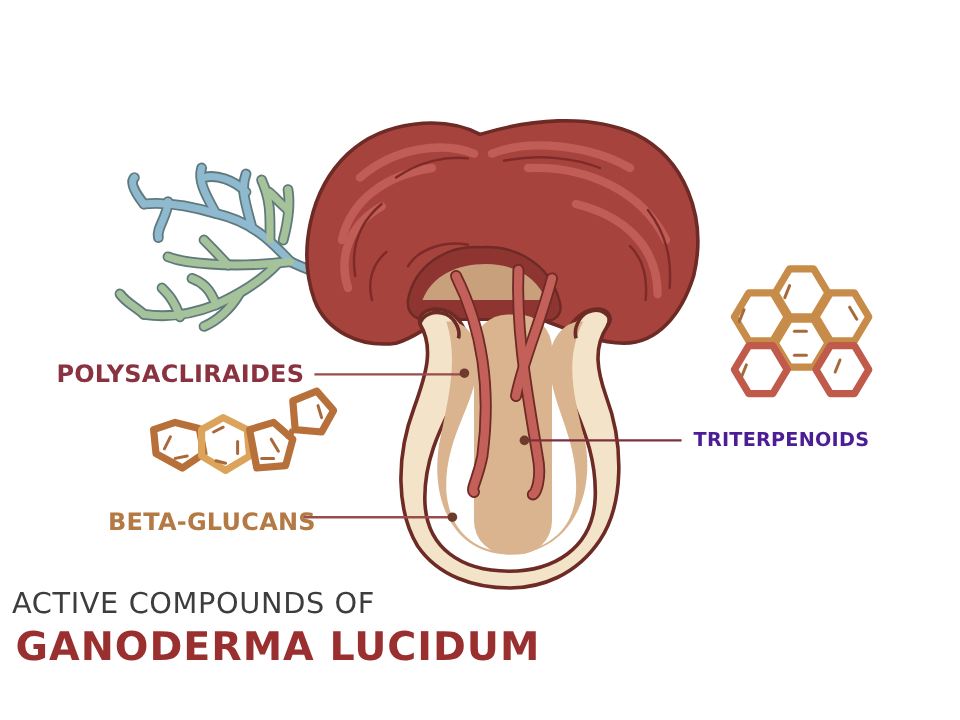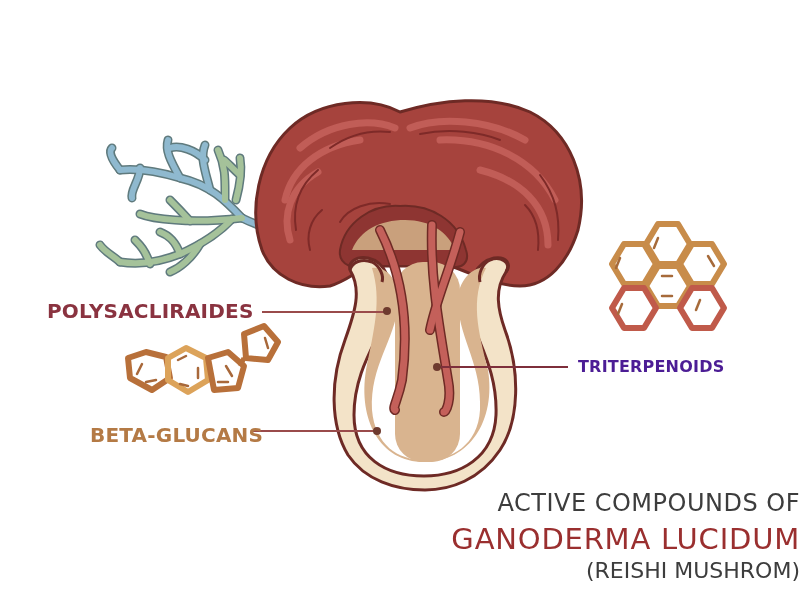--- a/index.html
+++ b/index.html
@@ -2,23 +2,23 @@
 <html><head>
   <meta charset="utf-8">
   <style>
     html, body { margin: 0; padding: 0; background: #ffffff; }
     body { width: 800px; height: 600px; position: relative; overflow: hidden; font-family: "Liberation Sans", sans-serif; }
     .canvas { position: absolute; left: 0; top: 0; width: 800px; height: 600px; }
     .label { position: absolute; font-family: "DejaVu Sans", "Liberation Sans", sans-serif; font-weight: bold; letter-spacing: 0.2px; white-space: nowrap; }
     .lbl-poly { left: 47px; top: 299px; font-size: 20px; color: #8a3340; }
     .lbl-beta { left: 90px; top: 423px; font-size: 20px; color: #b47a45; }
     .lbl-trit { left: 578px; top: 357px; font-size: 16px; color: #4c1d95; }
-    .title-block { position: absolute; left: 0; top: 488px; width: 800px; text-align: right; }
+    .title-block { position: absolute; left: 0; top: 488px; width: 800px; text-align: left; }
     .title-line1 { font-family: "DejaVu Sans", sans-serif; font-size: 24px; color: #3d3d3d; letter-spacing: 0.5px; line-height: 30px; margin-left: 10px;}
-    .title-line2 { font-family: "DejaVu Sans", sans-serif; font-weight: normal; font-size: 29px; color: #9a2f2f; letter-spacing: 0.8px; line-height: 38px; margin-top: 2px; }
+    .title-line2 { font-family: "DejaVu Sans", sans-serif; font-weight: bold; font-size: 33px; color: #9a2f2f; letter-spacing: 0.8px; line-height: 38px; margin-top: 2px; padding-left: 13px; }
     .title-line3 { font-family: "DejaVu Sans", sans-serif; font-size: 22px; color: #3d3d3d; line-height: 26px; margin-top: 0px; margin-left: 6px; }
   </style>
 </head>
 <body>
 
 <svg class="canvas" viewBox="0 0 800 600" xmlns="http://www.w3.org/2000/svg">
 
   <g stroke-linecap="round" stroke-linejoin="round" fill="none">
 
     <g stroke="#5f7a7d" stroke-width="9">
@@ -163,14 +163,13 @@
   </g>
 </svg>
 
 <div class="label lbl-poly">POLYSACLIRAIDES</div>
 <div class="label lbl-beta">BETA-GLUCANS</div>
 <div class="label lbl-trit">TRITERPENOIDS</div>
 
 <div class="title-block">
   <div class="title-line1">ACTIVE COMPOUNDS OF</div>
   <div class="title-line2">GANODERMA LUCIDUM</div>
-  <div class="title-line3">(REISHI MUSHROM)</div>
 </div>
 
 </body></html>

